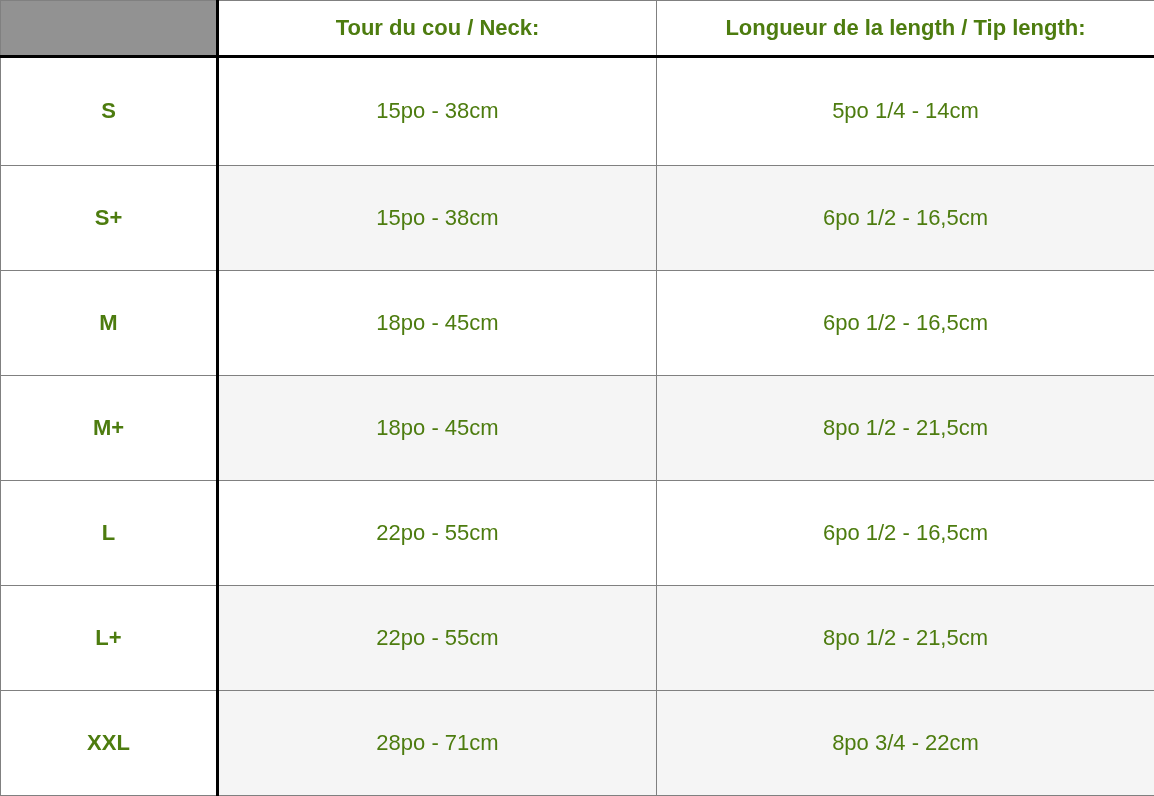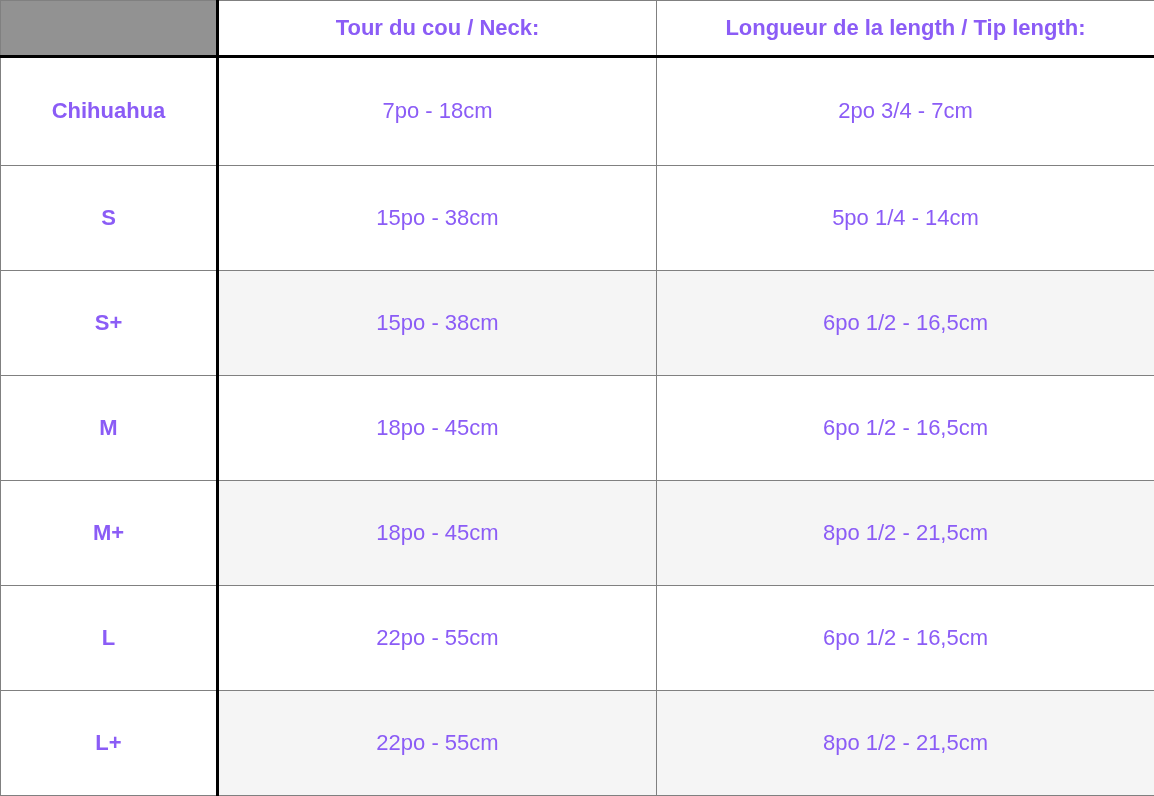--- a/index.html
+++ b/index.html
@@ -23,21 +23,21 @@
   col.c-size { width: 217px; }
   col.c-neck { width: 439px; }
   col.c-tip  { width: 498px; }
 
   .size-chart th,
   .size-chart td {
     border: 1px solid #808080;
     text-align: center;
     vertical-align: middle;
     padding: 0 6px;
-    color: #8b5cf6;
+    color: #4d7c0f;
     font-size: 22px;
     background: #ffffff;
     overflow: hidden;
     white-space: nowrap;
   }
 
   
   .size-chart thead th {
     font-weight: bold;
     border-bottom: 3px solid #000000;
@@ -73,25 +73,20 @@
     <col class="c-tip">
   </colgroup>
   <thead>
     <tr>
       <th class="corner"></th>
       <th>Tour du cou / Neck:</th>
       <th>Longueur de la length / Tip length:</th>
     </tr>
   </thead>
   <tbody id="chart-body">
-  <tr>
-    <td class="size">Chihuahua</td>
-    <td class="val">7po - 18cm</td>
-    <td class="val">2po 3/4 - 7cm</td>
-  </tr>
 
 
 
 
   <tr>
     <td class="size">S</td>
     <td class="val">15po - 38cm</td>
     <td class="val">5po 1/4 - 14cm</td>
   </tr>
 
@@ -119,15 +114,20 @@
     <td class="val">6po 1/2 - 16,5cm</td>
   </tr>
 
   <tr class="alt">
     <td class="size">L+</td>
     <td class="val">22po - 55cm</td>
     <td class="val">8po 1/2 - 21,5cm</td>
   </tr>
 
 
+  <tr class="alt">
+    <td class="size">XXL</td>
+    <td class="val">28po - 71cm</td>
+    <td class="val">8po 3/4 - 22cm</td>
+  </tr>
 
 </tbody>
 </table>
 
 </body></html>

